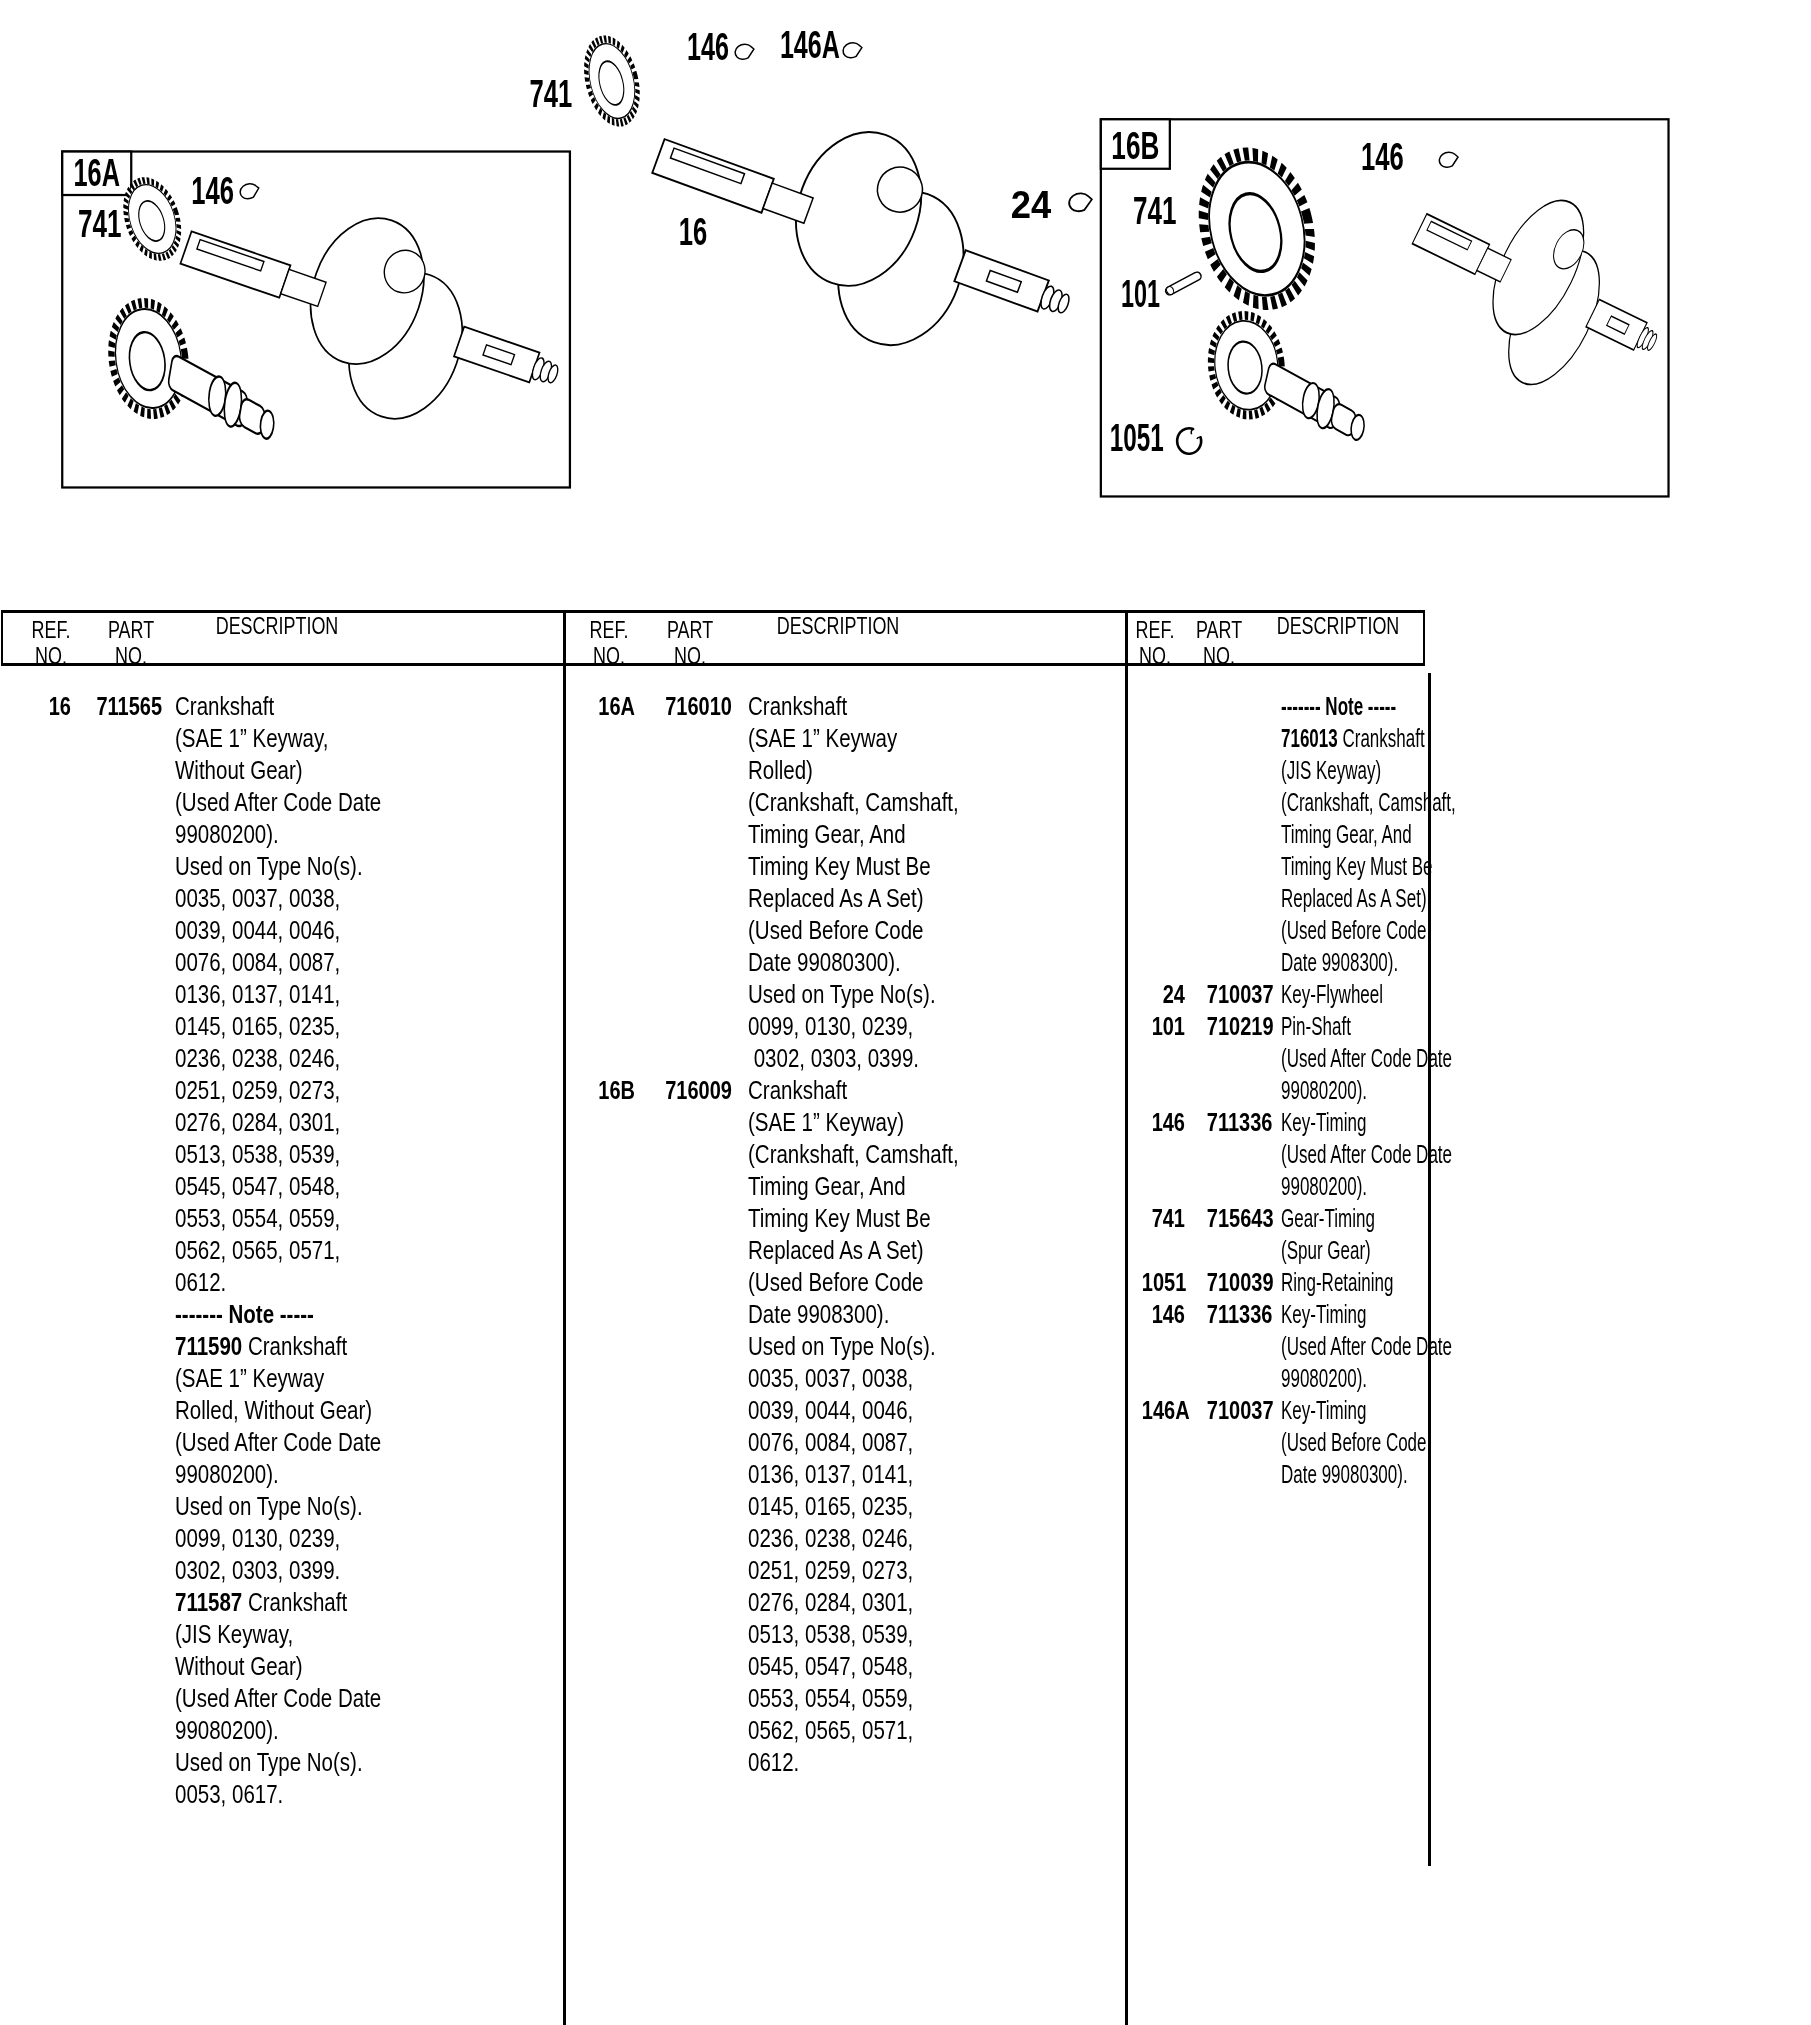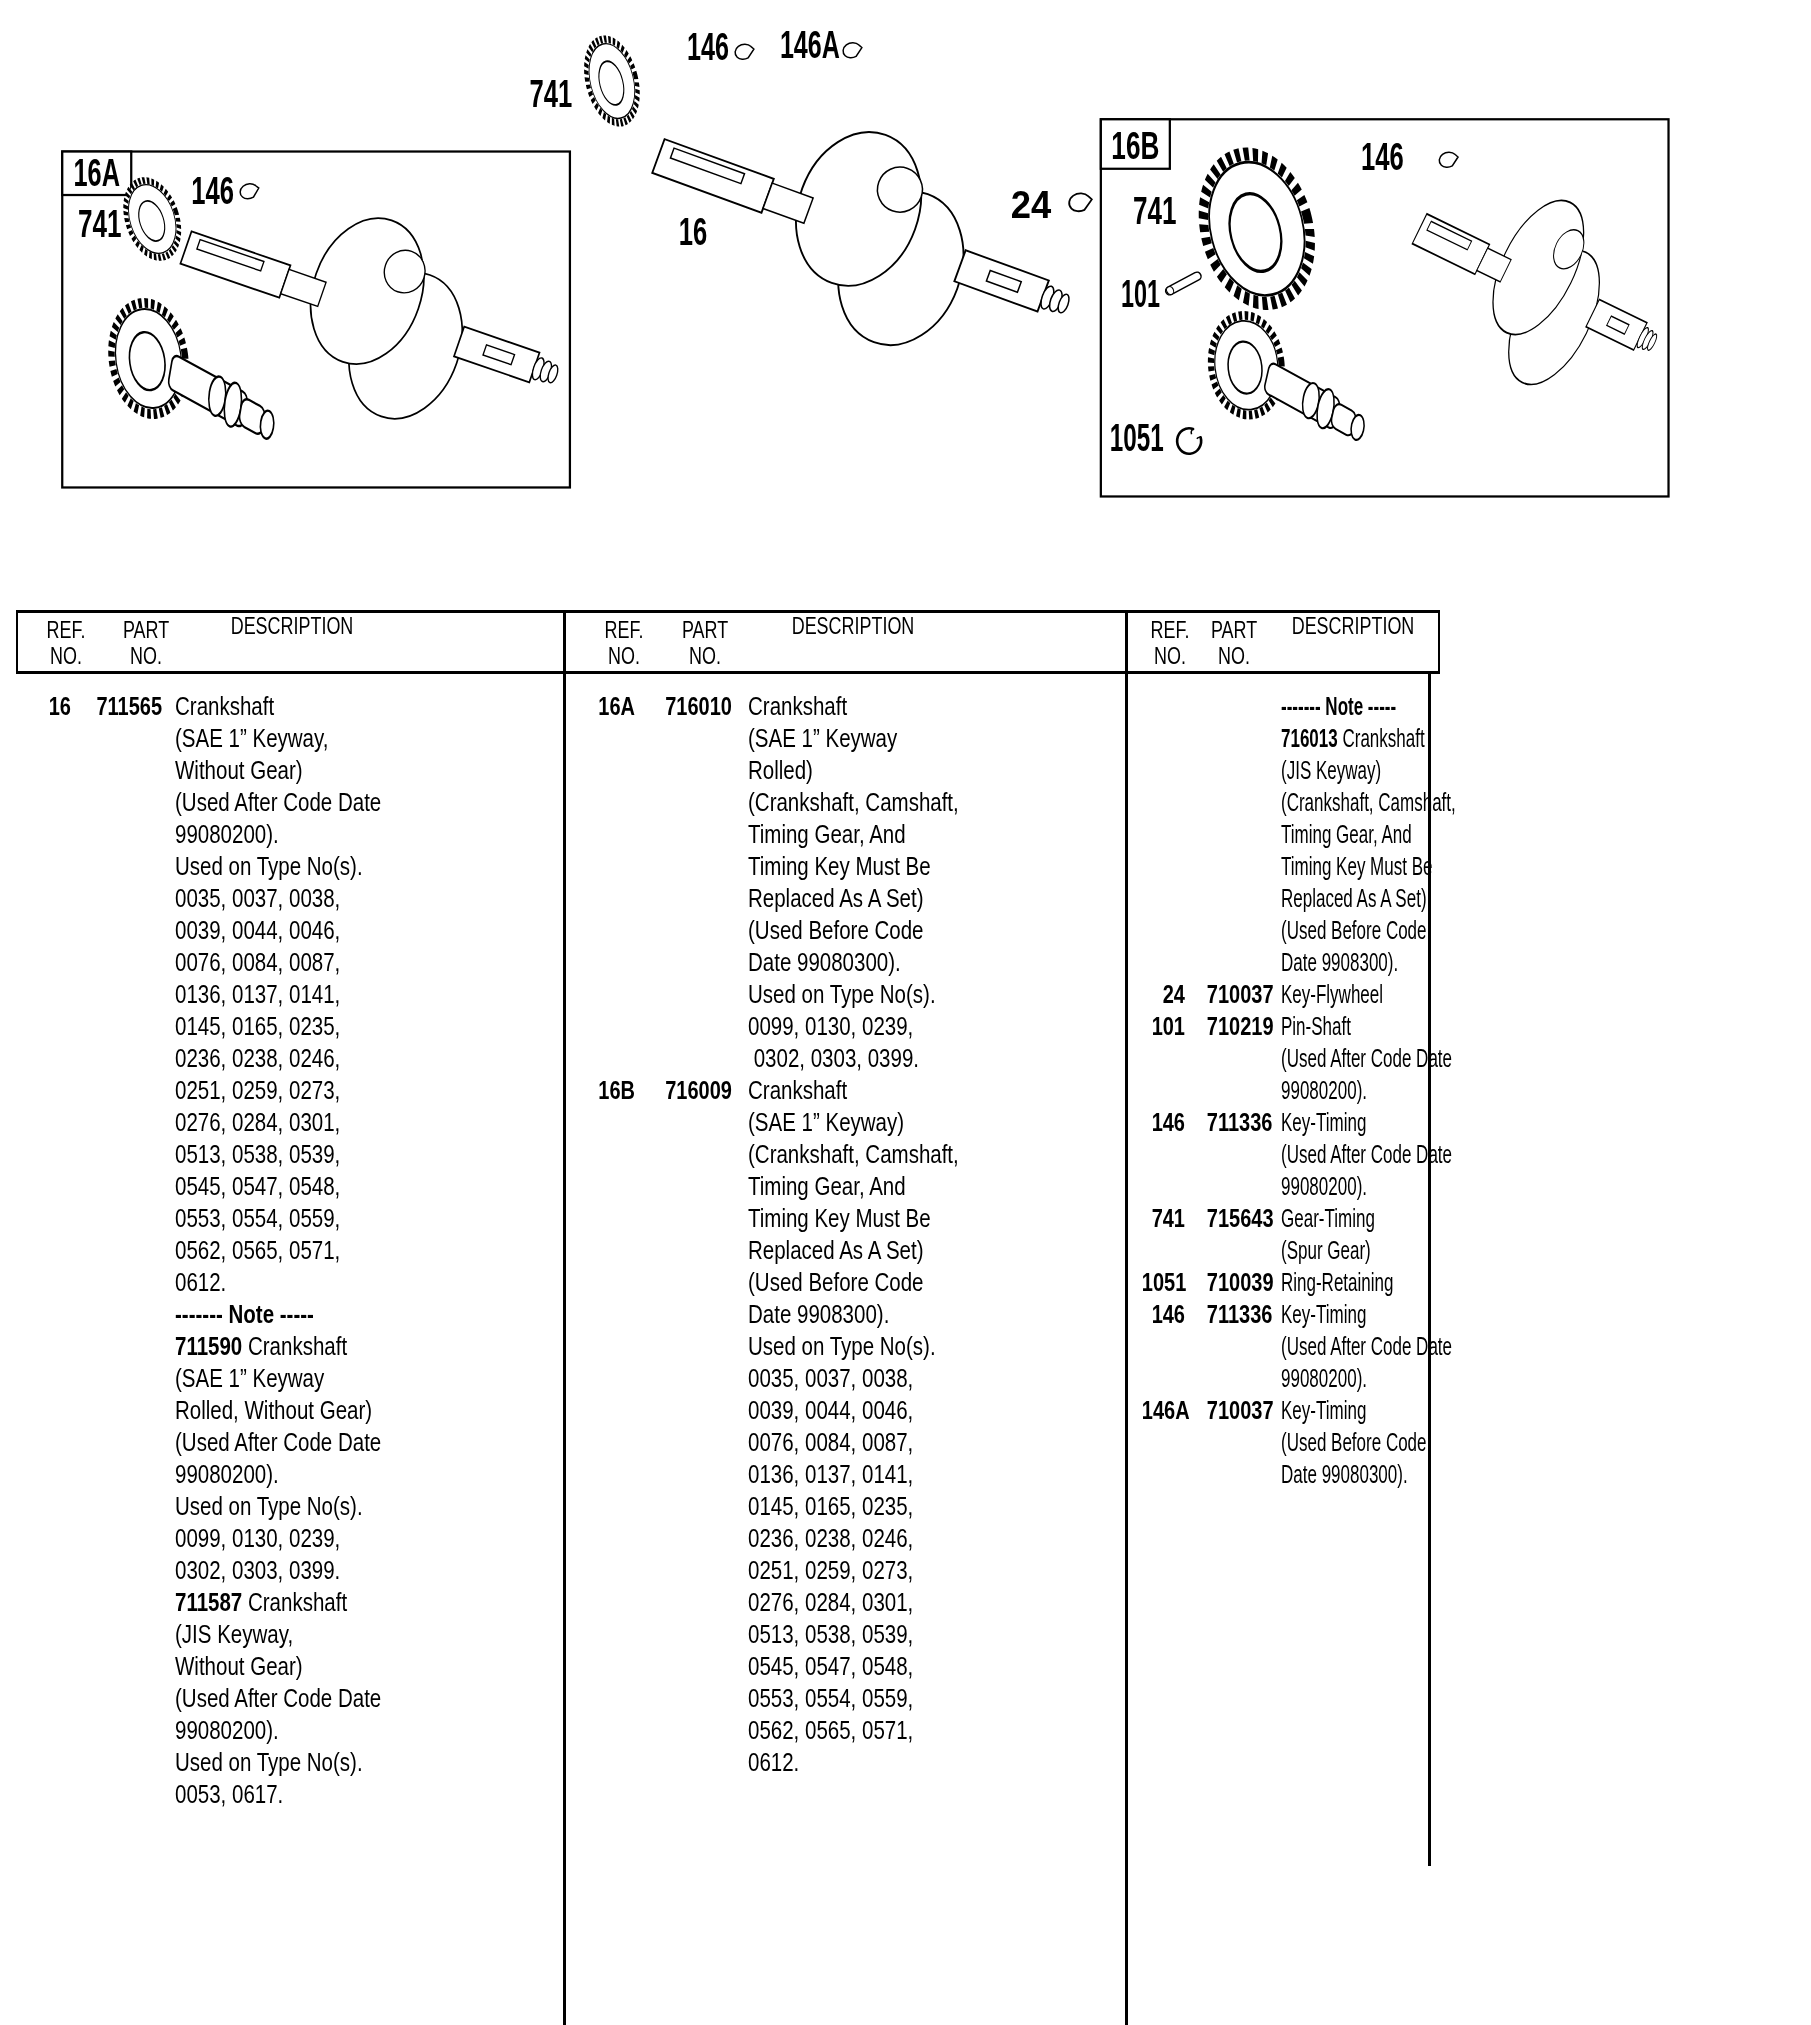--- a/index.html
+++ b/index.html
@@ -1,19 +1,19 @@
 <!DOCTYPE html>
 <html style="font-size:12px"><head>
 <meta charset="utf-8">
 <style>
   html,body{margin:0;padding:0;background:#fff;}
   .page{position:relative;width:1811px;height:2025px;background:#fff;color:#000;
         font-family:"Liberation Sans",sans-serif;overflow:hidden;}
   svg text{font-family:"Liberation Sans",sans-serif;font-weight:bold;fill:#000;}
-  .thead{position:absolute;left:16px;top:610px;width:1424px;height:64px;box-sizing:border-box;
+  .thead{position:absolute;left:1px;top:610px;width:1424px;height:56px;box-sizing:border-box;
          border-top:3.8px solid #000;border-bottom:3.8px solid #000;
          border-left:2.3px solid #000;border-right:2.3px solid #000;}
   .hcell{position:absolute;font-size:23px;line-height:26px;text-align:center;white-space:pre;
          transform:scaleX(0.78);}
   .vrule{position:absolute;width:3px;background:#000;}
   .col{position:absolute;top:690px;}
   .trow{display:grid;column-gap:10.5px;}
   .c1 .trow{grid-template-columns:62px 83px 1fr;}
   .c2 .trow{grid-template-columns:66px 83px 1fr;}
   .c3 .trow{grid-template-columns:54px 75px 1fr;}

